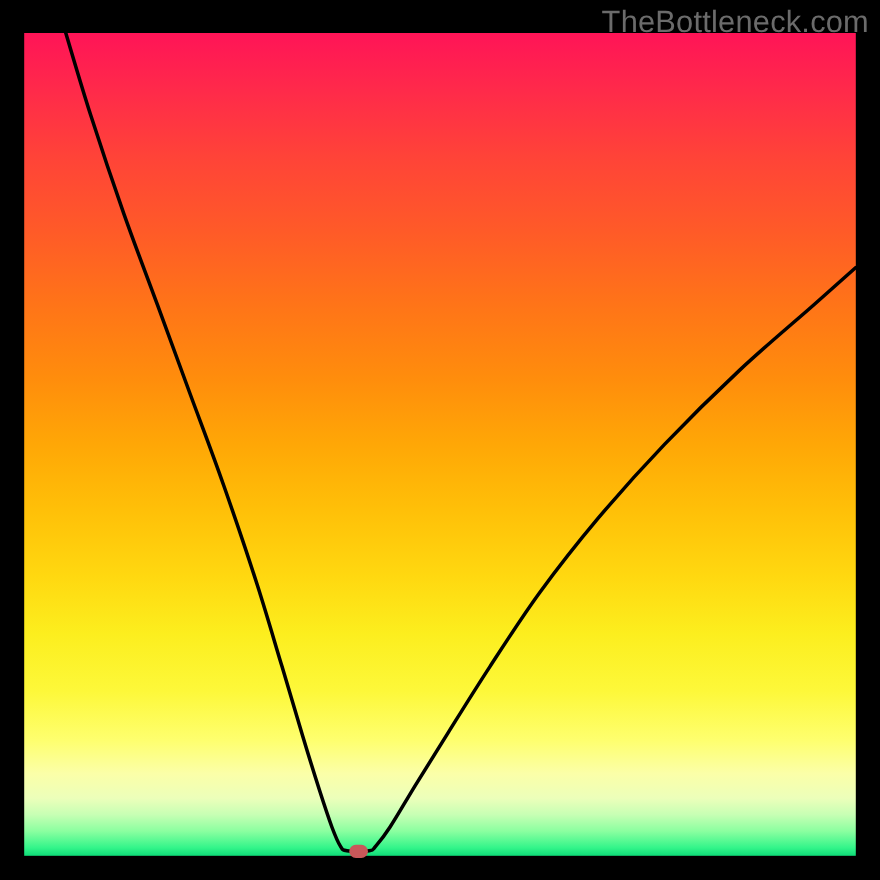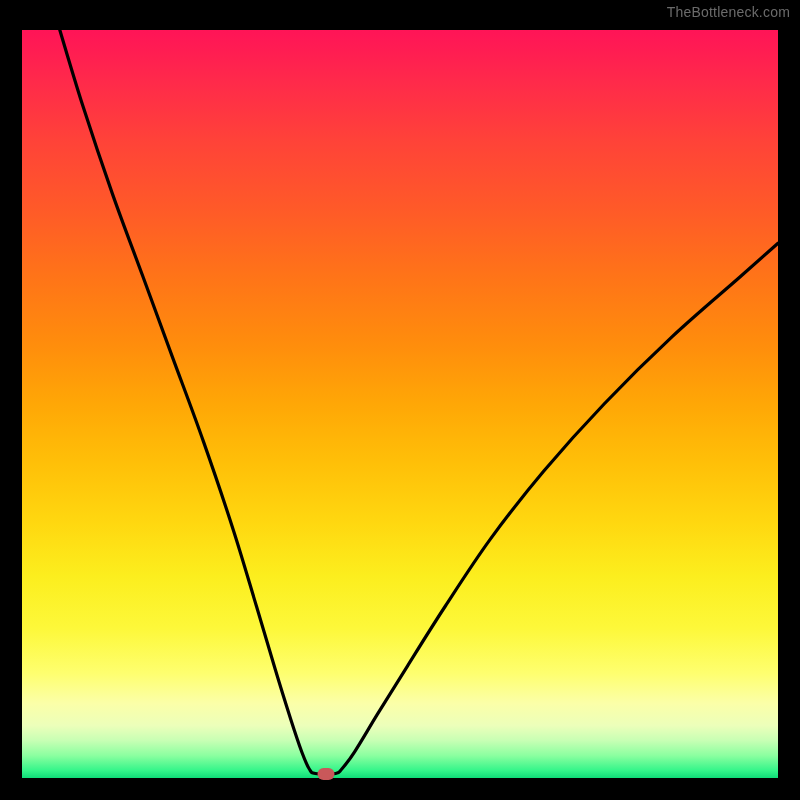--- a/index.html
+++ b/index.html
@@ -15,21 +15,21 @@
     position: relative;
     width: 800px;
     height: 800px;
     background: #000;
   }
   .watermark {
     position: absolute;
     top: 4px;
     right: 10px;
     color: #6b6b6b;
-    font-size: 14px;
+    font-size: 28px;
     font-weight: 500;
     letter-spacing: 0.2px;
     user-select: none;
   }
   .plot-area {
     position: absolute;
     left: 22px;
     top: 30px;
     width: 756px;
     height: 748px;

